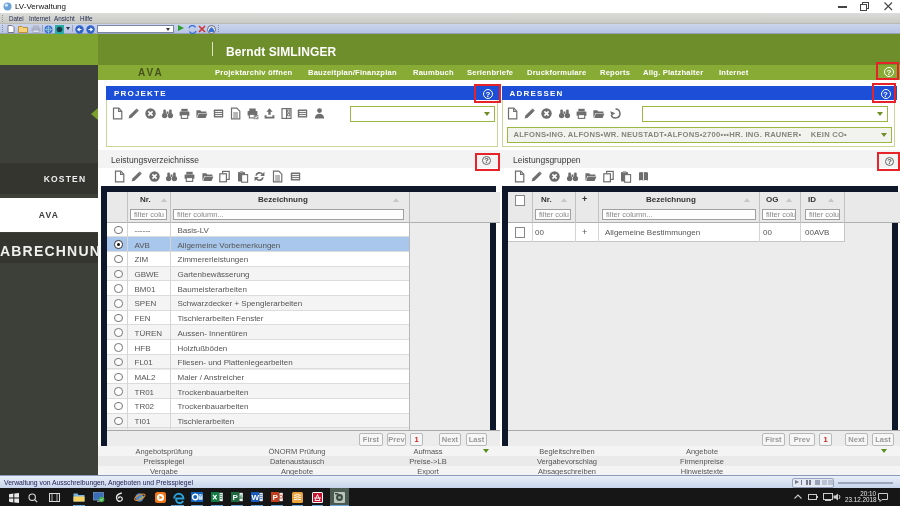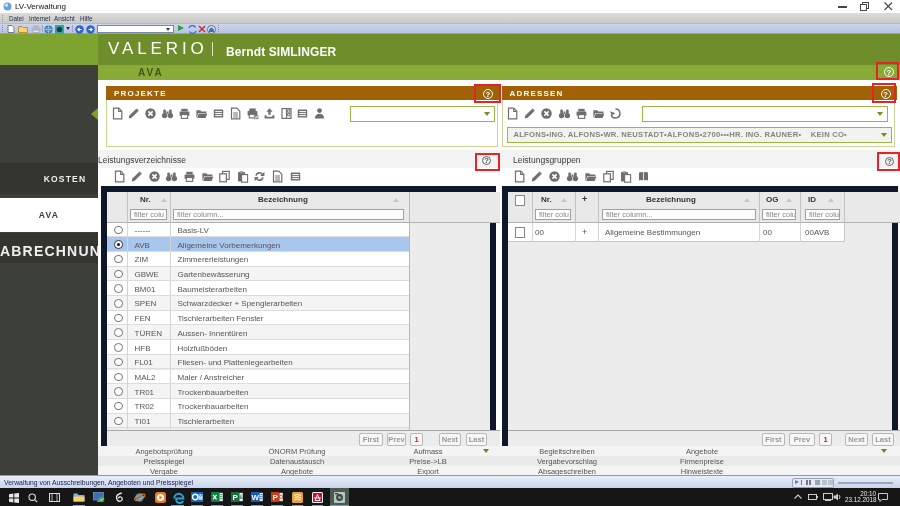--- a/index.html
+++ b/index.html
@@ -7,23 +7,23 @@
   body { font-family:"Liberation Sans", sans-serif; position:relative; background:#fff; }
   .abs { position:absolute; }
   #titlebar { left:0; top:0; width:900px; height:13px; background:#ffffff; }
   #menubar { left:0; top:13px; width:900px; height:11px; background:linear-gradient(#dcdcda,#c9c9c6); border-bottom:1px solid #b9b9b6; }
   #toolbar { left:0; top:24px; width:900px; height:10px; background:linear-gradient(#ccd5ec,#b7c4e5); border-bottom:1px solid #98a0b8; }
   .menuitem { position:absolute; top:2px; font-size:6.3px; color:#1c2747; }
   #sidebar { left:0; top:34px; width:98px; height:441px; background:#3d3f39; }
   .sbtn { position:absolute; left:0; width:98px; text-align:center; font-weight:bold; letter-spacing:1.2px; }
   #band1 { left:98px; top:34px; width:802px; height:31px; background:#6d8e2a; }
   #band2 { left:98px; top:65px; width:802px; height:15px; background:#88ab35; }
-  .navitem { position:absolute; top:15px; font-size:7.6px; font-weight:normal; color:#fff; letter-spacing:0.2px; }
+  .navitem { position:absolute; top:3px; font-size:7.6px; font-weight:bold; color:#fff; letter-spacing:0.2px; }
   .panel { position:absolute; background:#fff; border:1px solid #c9d795; }
-  .phead { position:absolute; left:-1px; top:-1px; height:14px; background:#a16207; color:#fff; font-weight:bold; font-size:8px; letter-spacing:1.2px; padding:3px 0 0 8px; }
+  .phead { position:absolute; left:-1px; top:-1px; height:14px; background:#1d4ed8; color:#fff; font-weight:bold; font-size:8px; letter-spacing:1.2px; padding:3px 0 0 8px; }
   .combo { position:absolute; border:1px solid #9ab742; background:#fff; }
   .combo .arr { position:absolute; right:4px; top:50%; margin-top:-2px; width:0; height:0; border-left:3.5px solid transparent; border-right:3.5px solid transparent; border-top:4px solid #6f8f26; }
   .combo2 { background:#f2f2ef; color:#85857d; font-size:7.6px; font-weight:bold; letter-spacing:0.25px; line-height:14px; padding-left:6px; white-space:nowrap; overflow:hidden; }
   #secstrip { left:98px; top:150px; width:802px; height:18px; background:#f3f3f3; }
   .seclabel { position:absolute; top:5px; font-size:8.5px; color:#3a3a3a; }
   .tcontainer { position:absolute; top:186px; height:260px; border:6px solid #0f172a; background:#ececec; }
   .hcell { position:absolute; font-size:8px; font-weight:bold; color:#333; }
   .sortarr { position:absolute; width:0; height:0; border-left:3.5px solid transparent; border-right:3.5px solid transparent; border-bottom:4.5px solid #c6c6c6; }
   .finput { position:absolute; height:11px; background:#fdfdfd; border:1px solid #a0a0a0; font-size:7.5px; color:#8a8a8a; line-height:9px; padding-left:3px; overflow:hidden; white-space:nowrap; }
   .cell { position:absolute; font-size:8px; color:#555; white-space:nowrap; }
@@ -190,21 +190,20 @@
 <div class="abs" style="left:218px;top:1px;width:1px;height:7px;border-left:1px dotted #8891aa"></div>
 </div>
 <div class="abs" id="sidebar">
   <div class="abs" style="left:0;top:0;width:98px;height:31px;background:#7ea330"></div>
   <div class="sbtn" style="top:129px;height:31px;background:#33352e;color:#efefef;font-size:8.5px;padding-top:11px;padding-left:32px;">KOSTEN</div>
   <div class="sbtn" style="top:164px;height:34px;background:#ffffff;color:#3a3a3a;font-size:8.5px;padding-top:12px;">AVA</div>
   <div class="sbtn" style="top:199px;height:30px;background:#33352e;color:#efefef;font-size:14px;padding-top:10px;">ABRECHNUNG</div>
   <div class="abs" style="left:91px;top:74px;width:0;height:0;border-top:6.5px solid transparent;border-bottom:6.5px solid transparent;border-right:7px solid #7ba02e;"></div>
 </div>
 <div class="abs" id="band1">
-  <div class="abs" style="left:10px;top:5px;font-size:17px;font-weight:normal;letter-spacing:3.9px;color:#fff;">VALERIO</div>
   <div class="abs" style="left:114px;top:8px;width:1px;height:14px;background:rgba(255,250,230,.8);"></div>
   <div class="abs" style="left:128px;top:11px;font-size:12px;font-weight:bold;letter-spacing:0.1px;color:#fff;">Berndt SIMLINGER</div>
 </div>
 <div class="abs" id="band2">
   <div class="abs" style="left:40px;top:2px;font-size:10px;font-weight:bold;letter-spacing:2px;color:#46521d;">AVA</div>
   <div class="navitem" style="left:117px">Projektarchiv öffnen</div>
   <div class="navitem" style="left:210px">Bauzeitplan/Finanzplan</div>
   <div class="navitem" style="left:315px">Raumbuch</div>
   <div class="navitem" style="left:369px">Serienbriefe</div>
   <div class="navitem" style="left:429px">Druckformulare</div>
@@ -282,21 +281,21 @@
 <svg class="icon" style="left:574.8px;top:106.5px" width="13" height="13" viewBox="0 0 13 13">
     <use href="#i-print"></use>
   </svg>
 <svg class="icon" style="left:592px;top:106.5px" width="13" height="13" viewBox="0 0 13 13">
     <use href="#i-folder"></use>
   </svg>
 <svg class="icon" style="left:609.2px;top:106.5px" width="13" height="13" viewBox="0 0 13 13">
     <use href="#i-history"></use>
   </svg>
 <div class="abs" id="secstrip">
-  <div class="seclabel" style="left:0">Leistungsverzeichnisse</div>
+  <div class="seclabel" style="left:13px">Leistungsverzeichnisse</div>
   <div class="seclabel" style="left:415px">Leistungsgruppen</div>
   <div class="qhelp" style="left:384px;top:6px;width:9px;height:9px;border:1px solid #666;color:#555;font-size:7.5px;line-height:8px;">?</div>
   <div class="qhelp" style="left:787px;top:6.5px;width:9px;height:9px;border:1px solid #666;color:#555;font-size:7.5px;line-height:8px;">?</div>
 </div>
 <div class="abs" style="left:98px;top:168px;width:802px;height:18px;background:#fff;"></div>
 <svg class="icon" style="left:112.5px;top:169.5px" width="13" height="13" viewBox="0 0 13 13">
     <use href="#i-doc"></use>
   </svg>
 <svg class="icon" style="left:130.1px;top:169.5px" width="13" height="13" viewBox="0 0 13 13">
     <use href="#i-pencil"></use>

